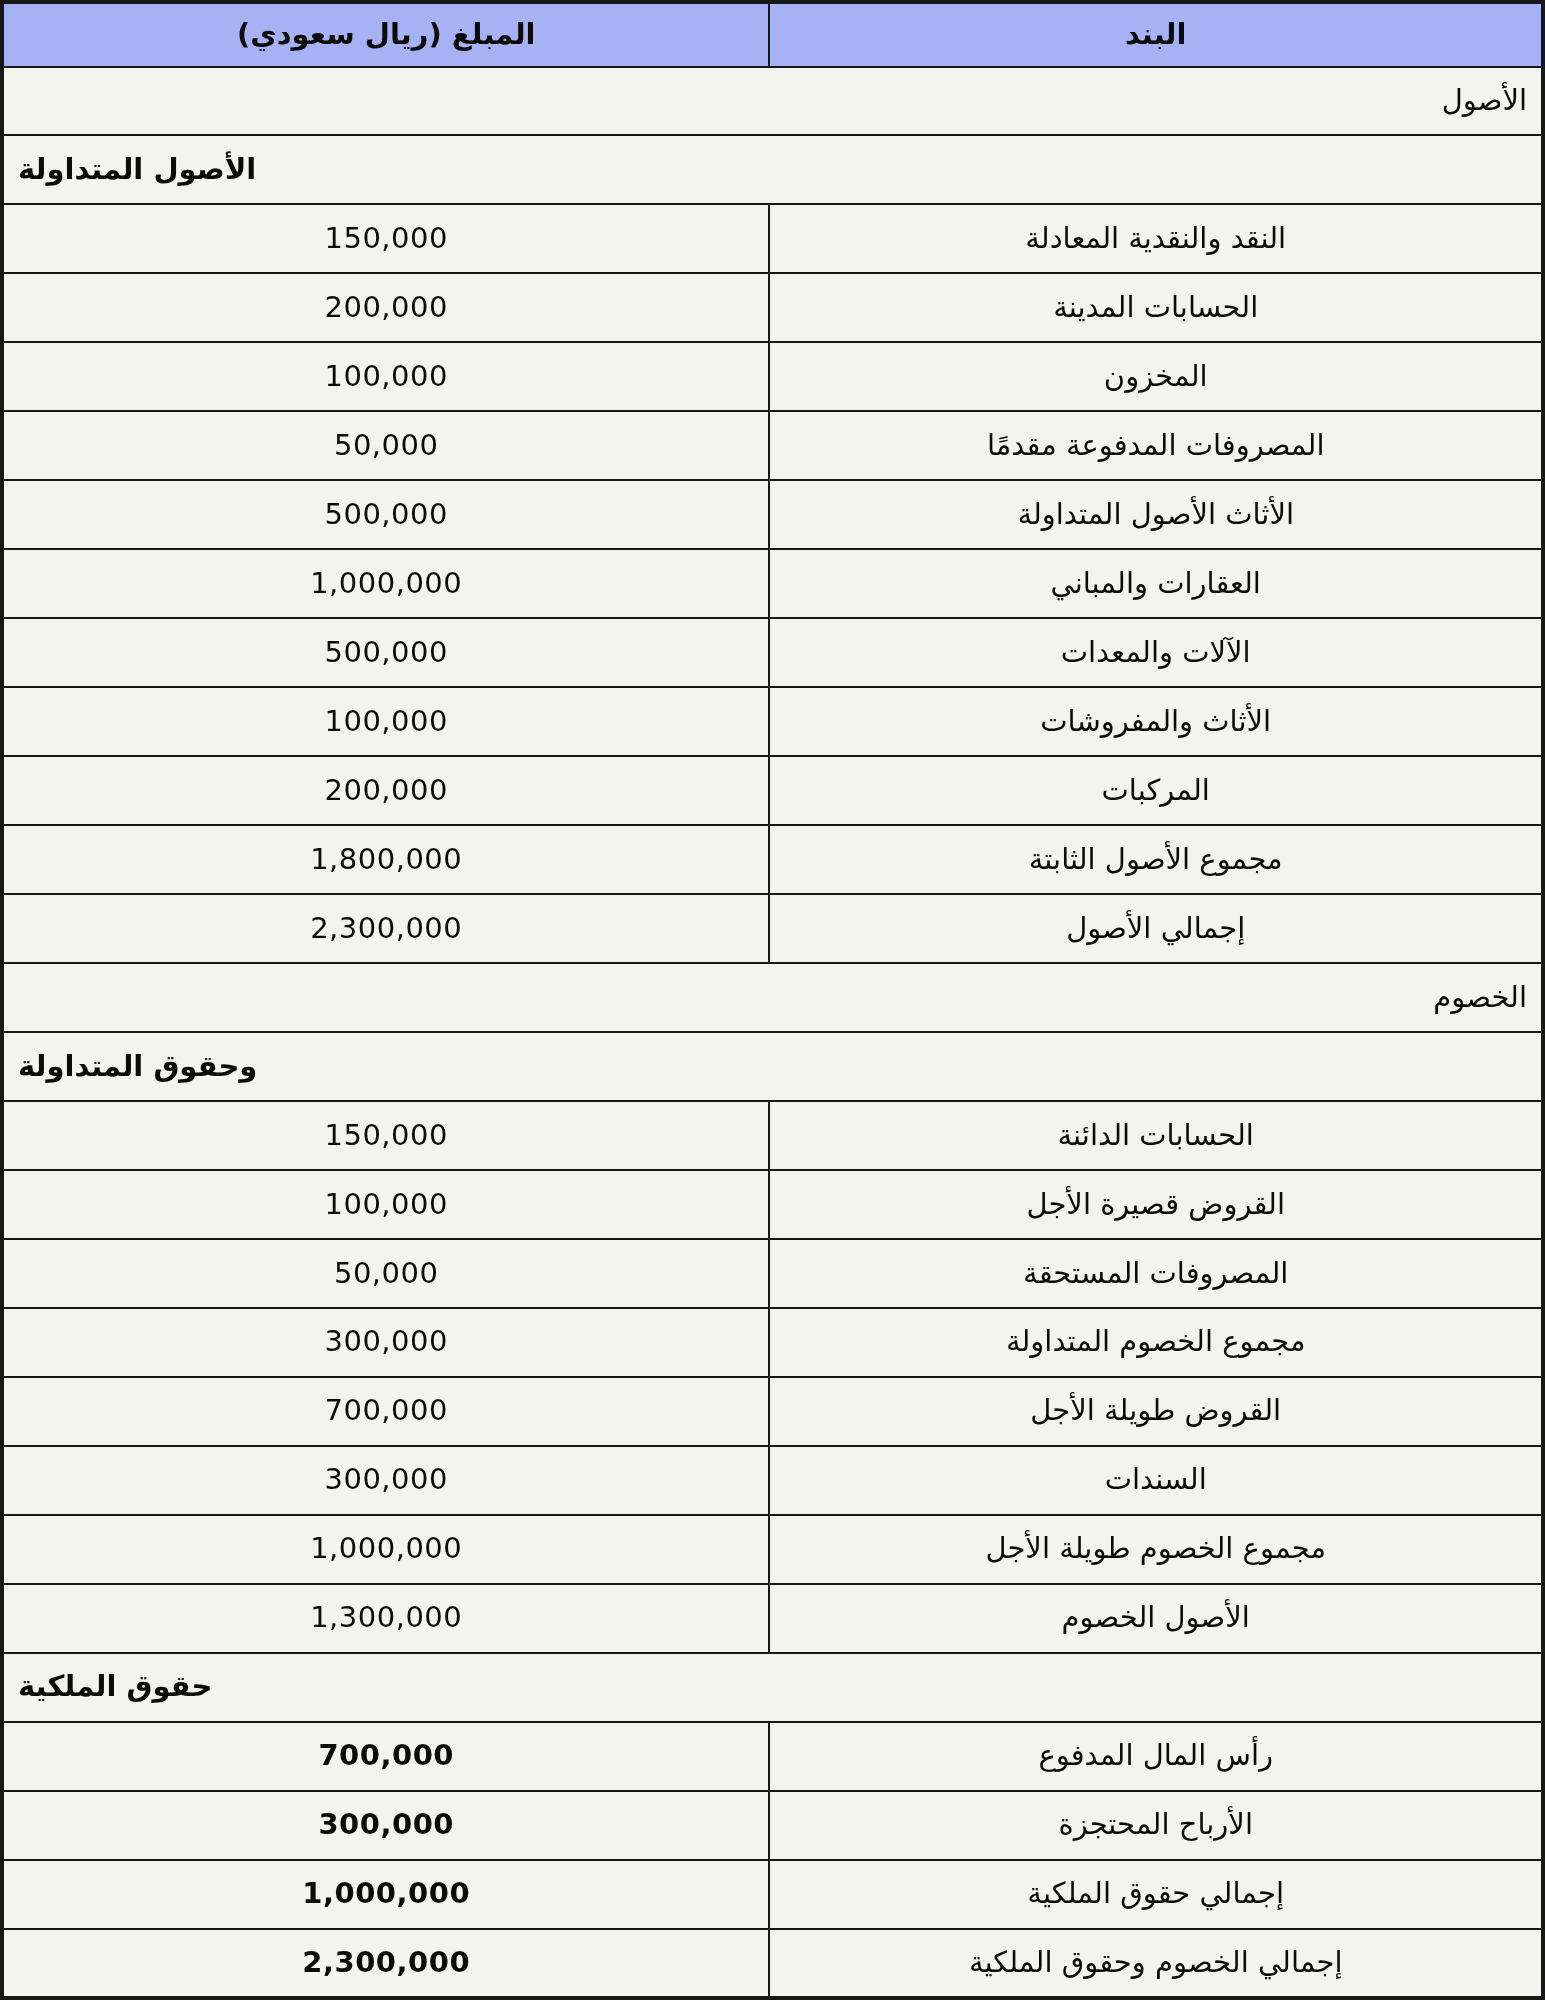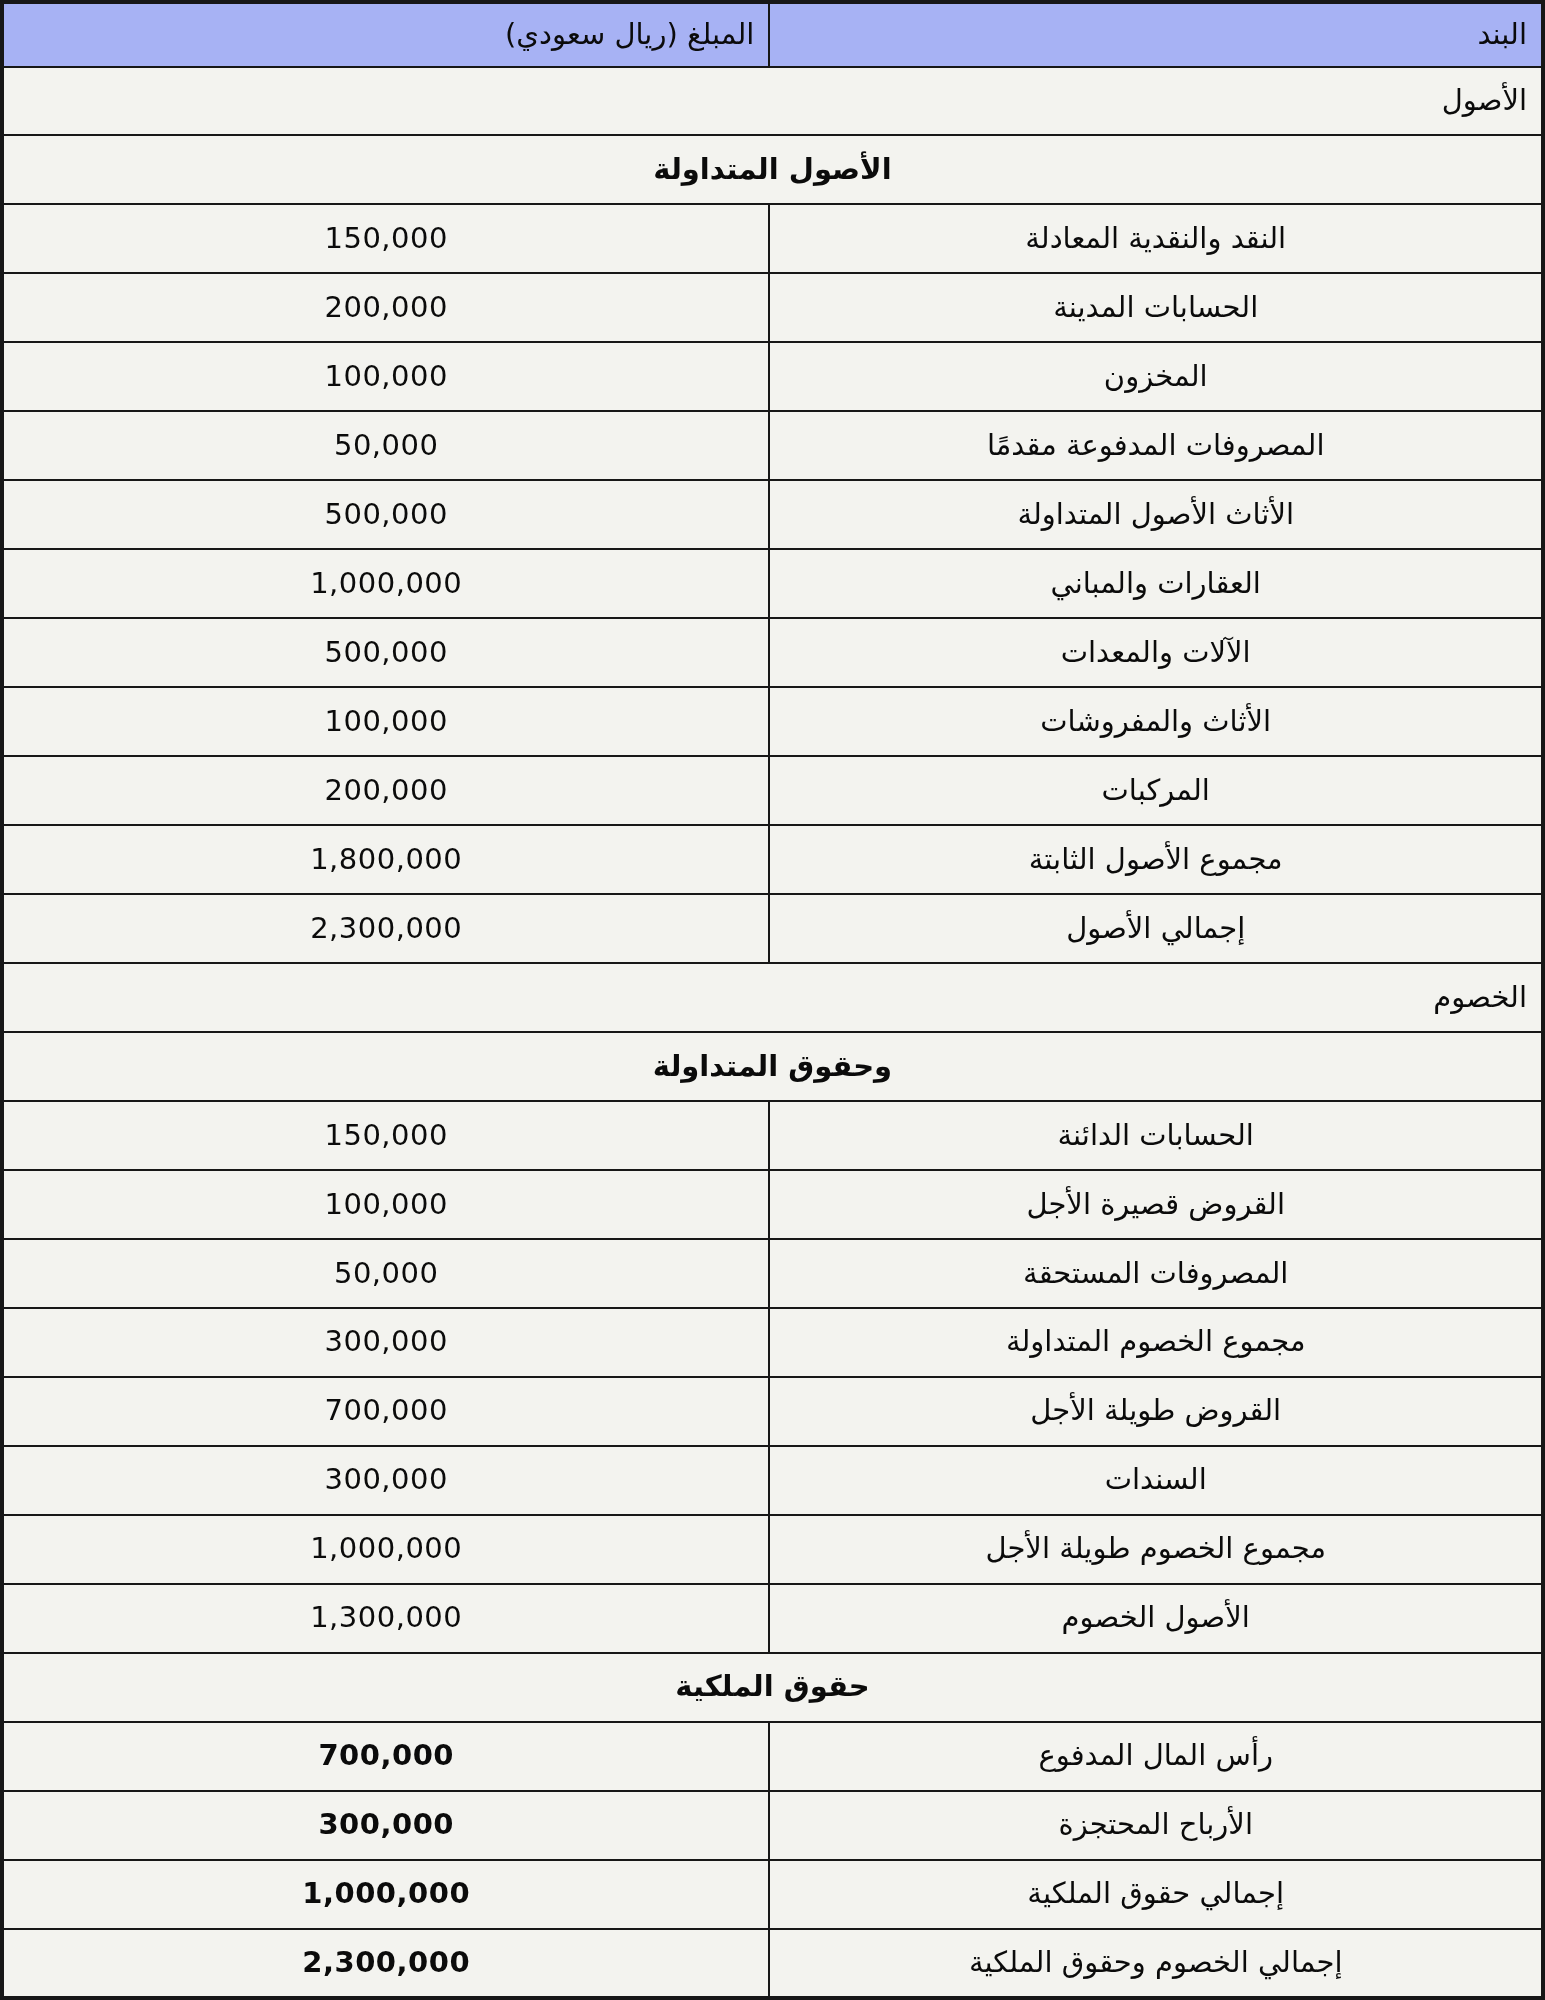--- a/index.html
+++ b/index.html
@@ -32,38 +32,37 @@
     line-height: 1.1;
     white-space: nowrap;
     overflow: hidden;
     vertical-align: middle;
   }
   
   th.item, td.item { border-left: 2px solid var(--border, #171717); }
 
   thead th {
     background: var(--header-bg, #a7b2f4);
-    font-weight: normal;
-    text-align: right;
+    font-weight: bold;
     border-top: none;
   }
   td.item { text-align: center; }
   td.amount {
     text-align: center;
     direction: ltr;
     font-size: 33px;
     letter-spacing: 0.5px;
   }
   td.section {
     text-align: right;
     font-weight: normal;
     font-size: 31px;
   }
   td.subsection {
-    text-align: center;
+    text-align: left;
     font-weight: bold;
     font-size: 30px;
   }
   td.amount.bold { font-weight: bold; }
 </style>
 </head>
 <body>
 
 <div class="page">
   <table class="sheet">

